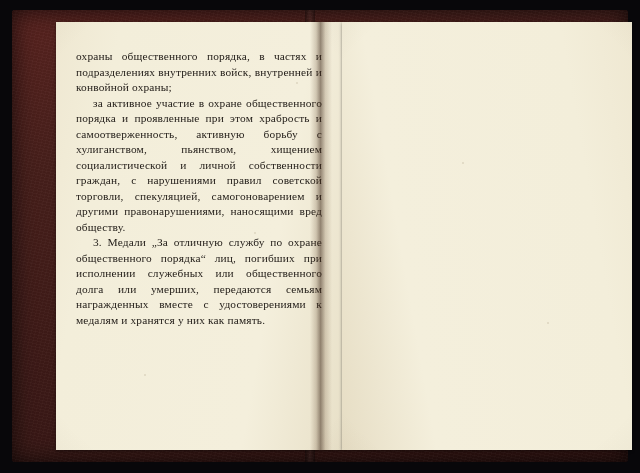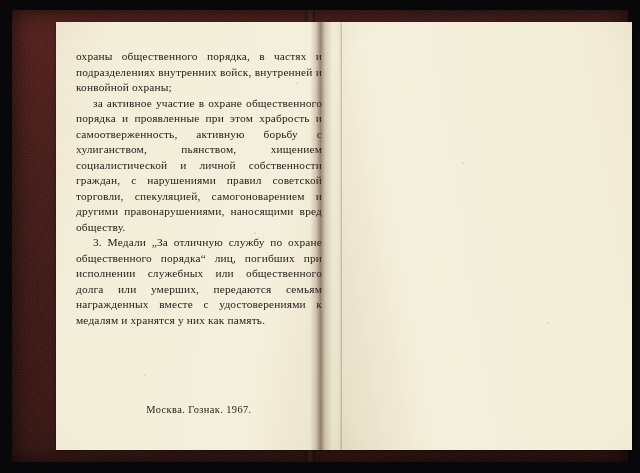--- a/index.html
+++ b/index.html
@@ -193,21 +193,20 @@
           <p>охраны общественного порядка, в частях и подразделениях внутренних войск, внутренней и конвойной охраны;</p>
         </div>
         <div class="para indent">
           <p>за активное участие в охране общественного порядка и проявленные при этом храбрость и самоотверженность, активную борьбу с хулиганством, пьянством, хищением социалистической и личной собственности граждан, с нарушениями правил советской торговли, спекуляцией, самогоноварением и другими правонарушениями, наносящими вред обществу.</p>
         </div>
         <div class="para indent">
           <p>3. Медали „За отличную службу по охране общественного порядка“ лиц, погибших при исполнении служебных или общественного долга или умерших, передаются семьям награжденных вместе с удостоверениями к медалям и хранятся у них как память.</p>
         </div>
       </div>
 
-      <div id="imprint">Москва. Гознак. 1967.</div>
     </div>
 
     <div class="page" id="page-right">
       <div class="page-vignette"></div>
       <div class="speck" style="left:120px; top:140px; width:2px; height:2px;"></div>
       <div class="speck" style="left:205px; top:300px; width:2px; height:2px;"></div>
       <div style="position:absolute; left:22px; top:28px; width:246px;"></div>
     </div>
 
     <div id="gutter"></div>

